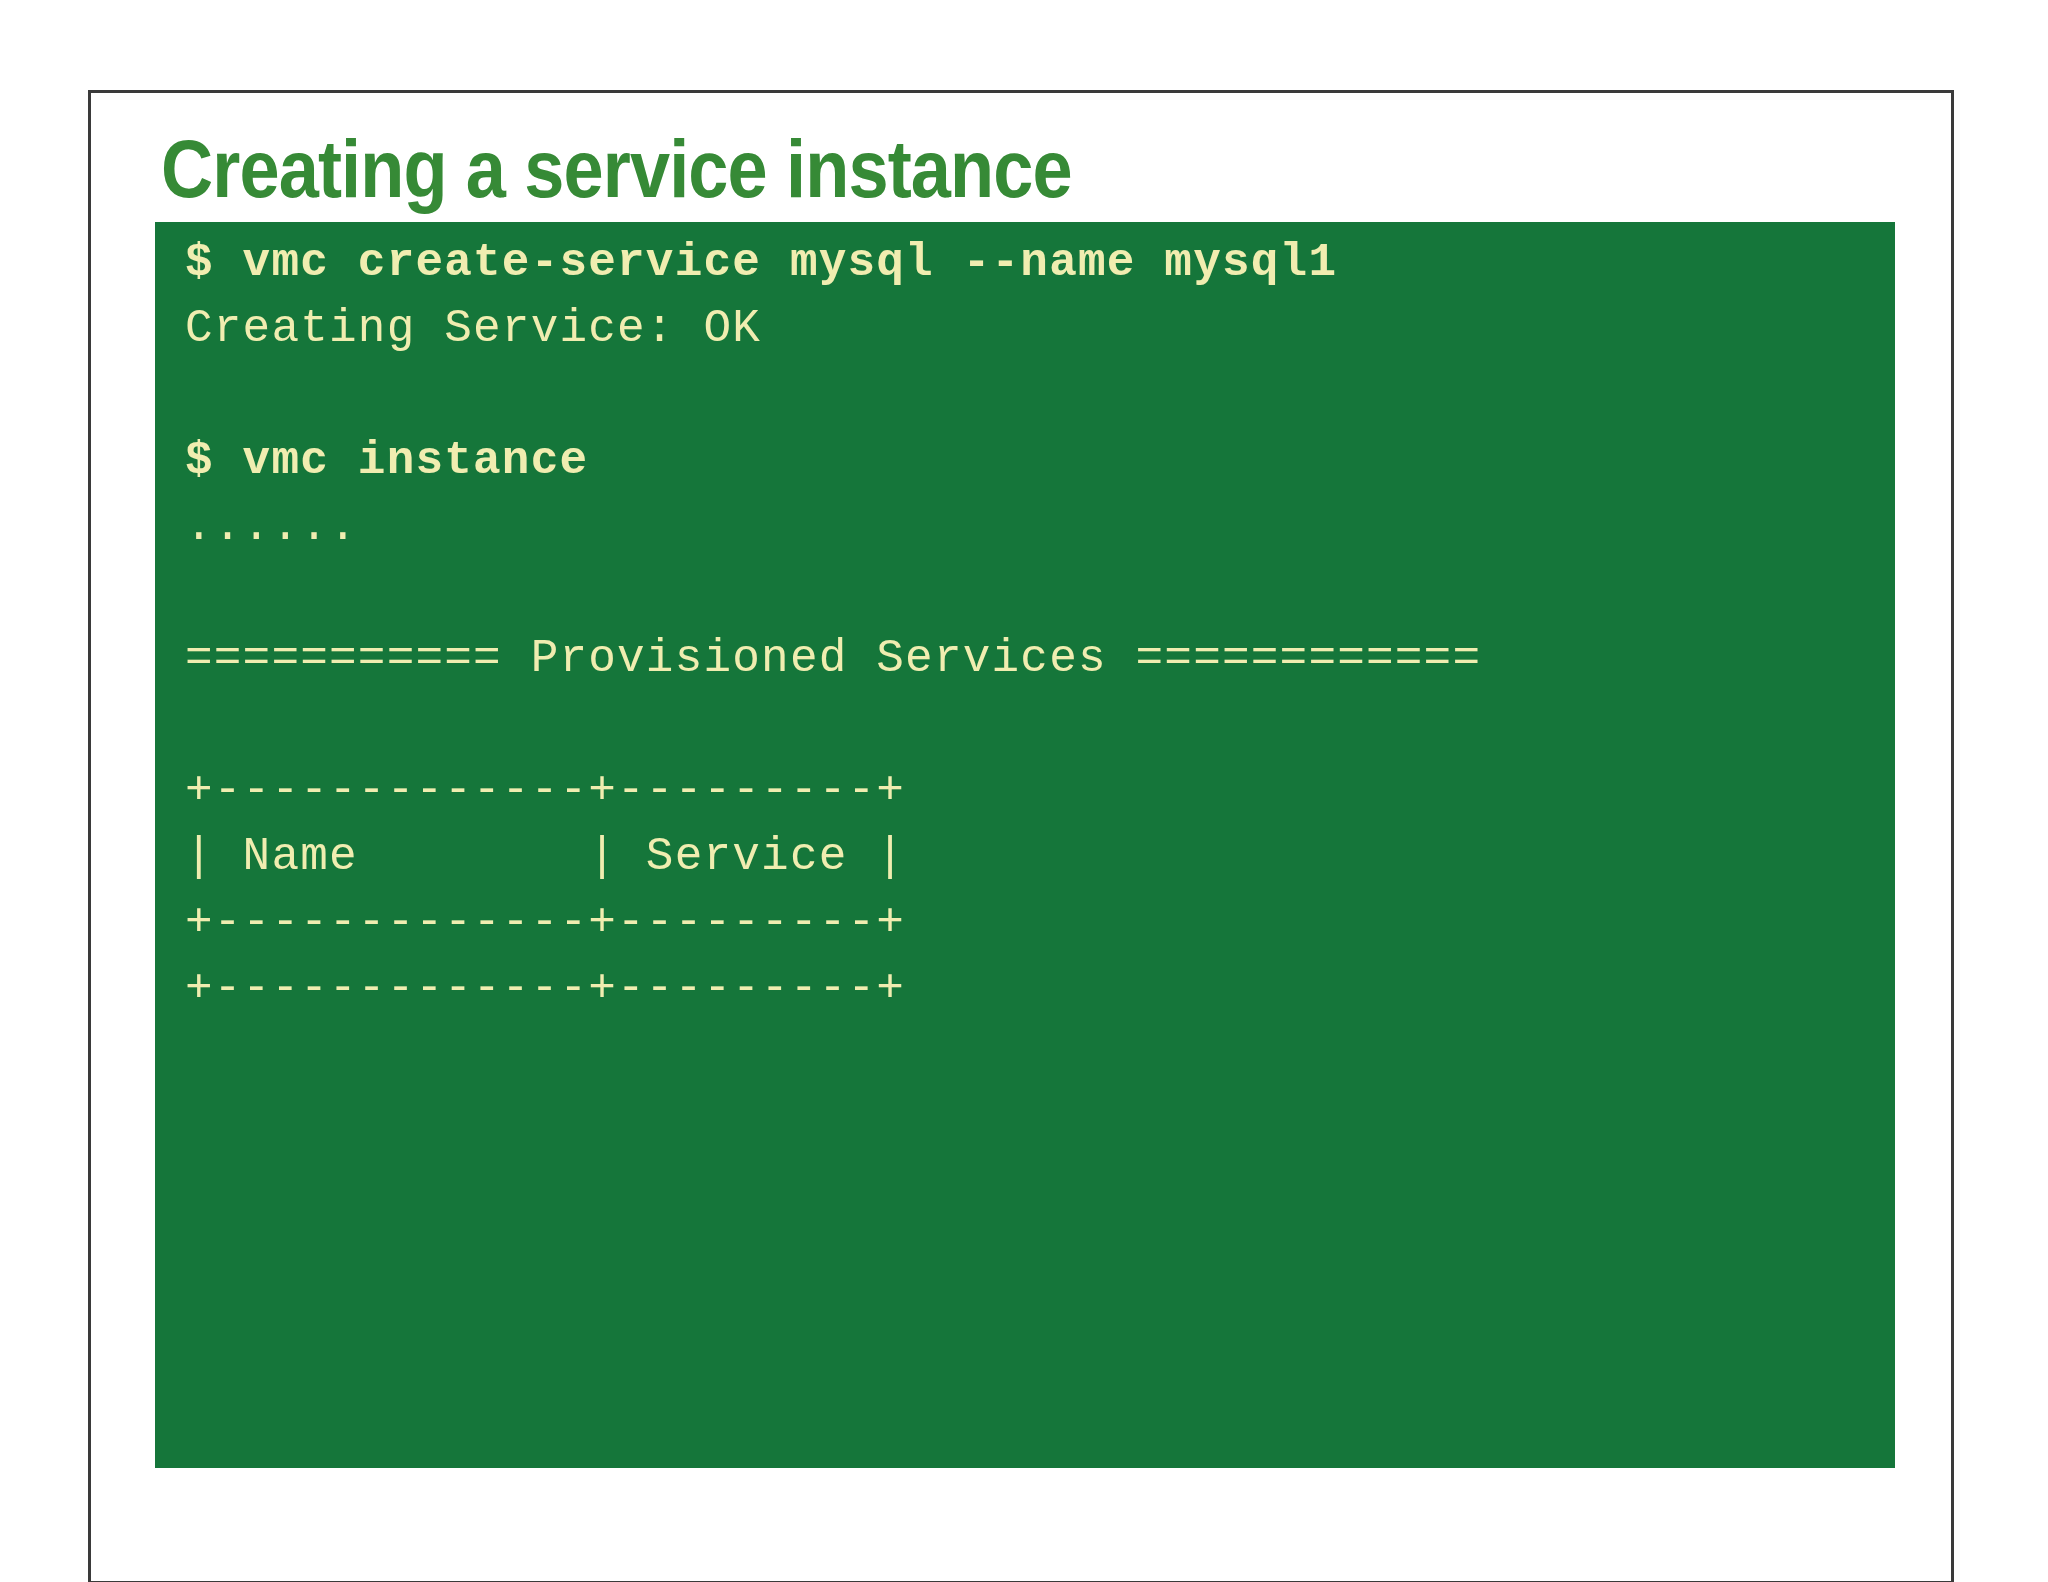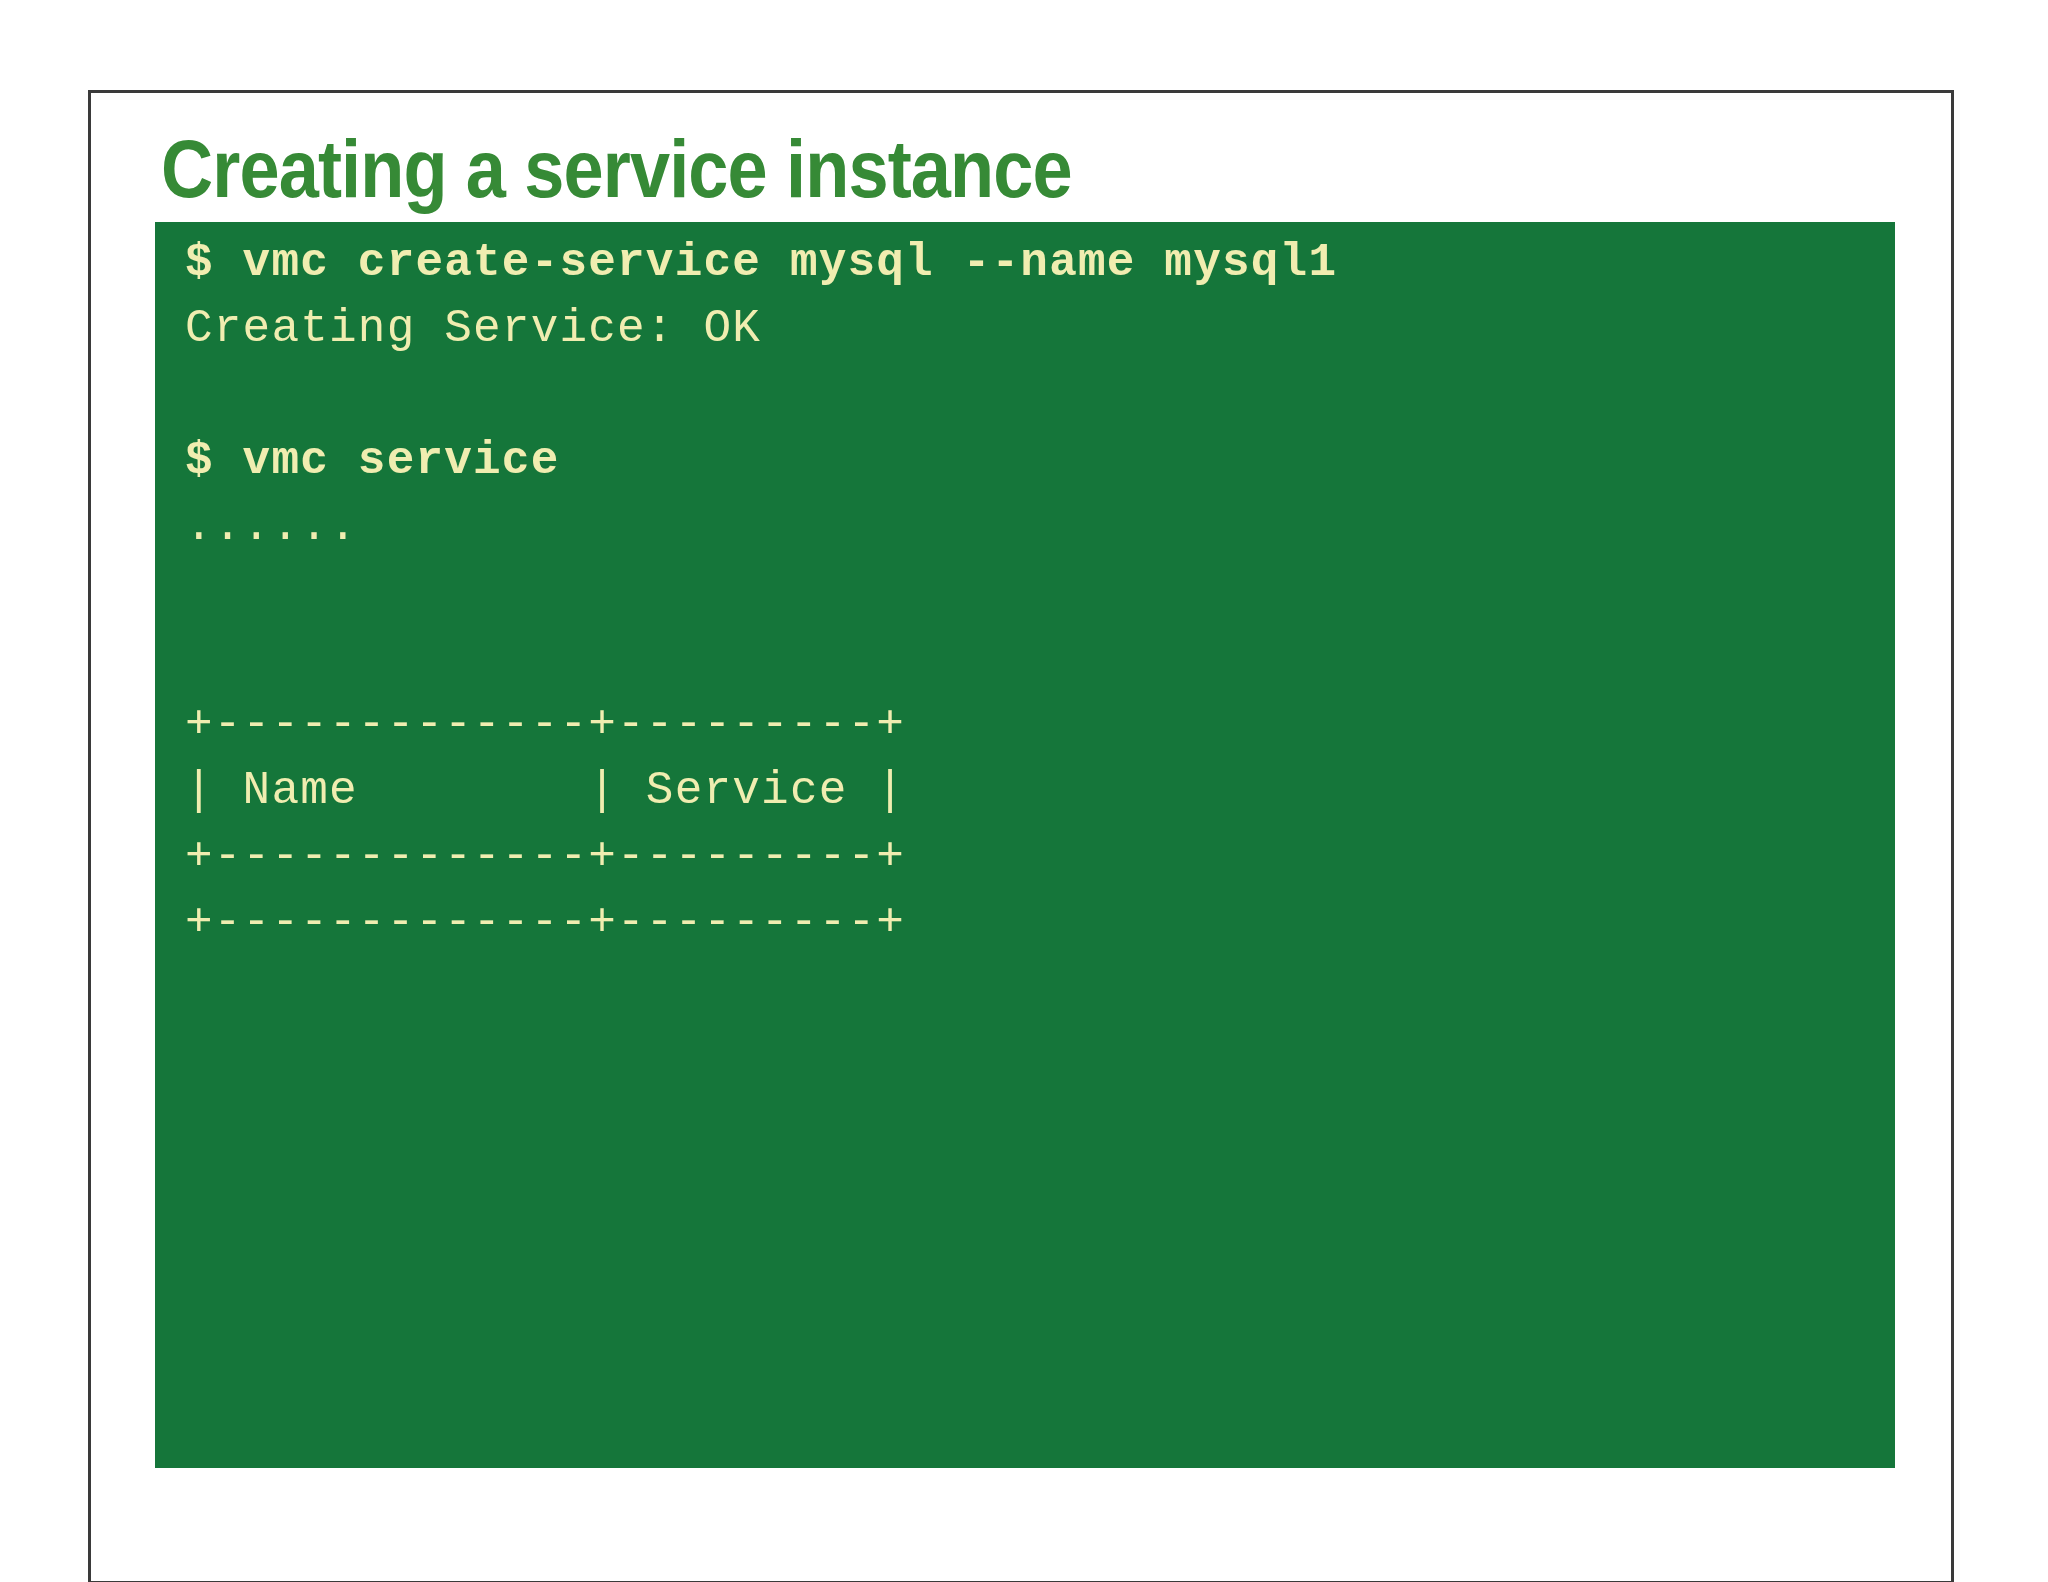--- a/index.html
+++ b/index.html
@@ -83,23 +83,24 @@
 
 <div id="slide-frame">
 
   <div id="slide-title">Creating a service instance</div>
 
   <div id="terminal-panel">
     <div id="terminal-lines">
         <div class="term-line bold">$ vmc create-service mysql --name mysql1</div>
         <div class="term-line">Creating Service: OK</div>
         <div class="term-line blank">&nbsp;</div>
-        <div class="term-line bold">$ vmc service</div>
+        <div class="term-line bold">$ vmc instance</div>
         <div class="term-line">......</div>
         <div class="term-line blank">&nbsp;</div>
+        <div class="term-line">=========== Provisioned Services ============</div>
         <div class="term-line blank">&nbsp;</div>
         <div class="term-line">+-------------+---------+</div>
         <div class="term-line">| Name        | Service |</div>
         <div class="term-line">+-------------+---------+</div>
         <div class="term-line">+-------------+---------+</div>
       </div>
   </div>
 
 </div>
 

